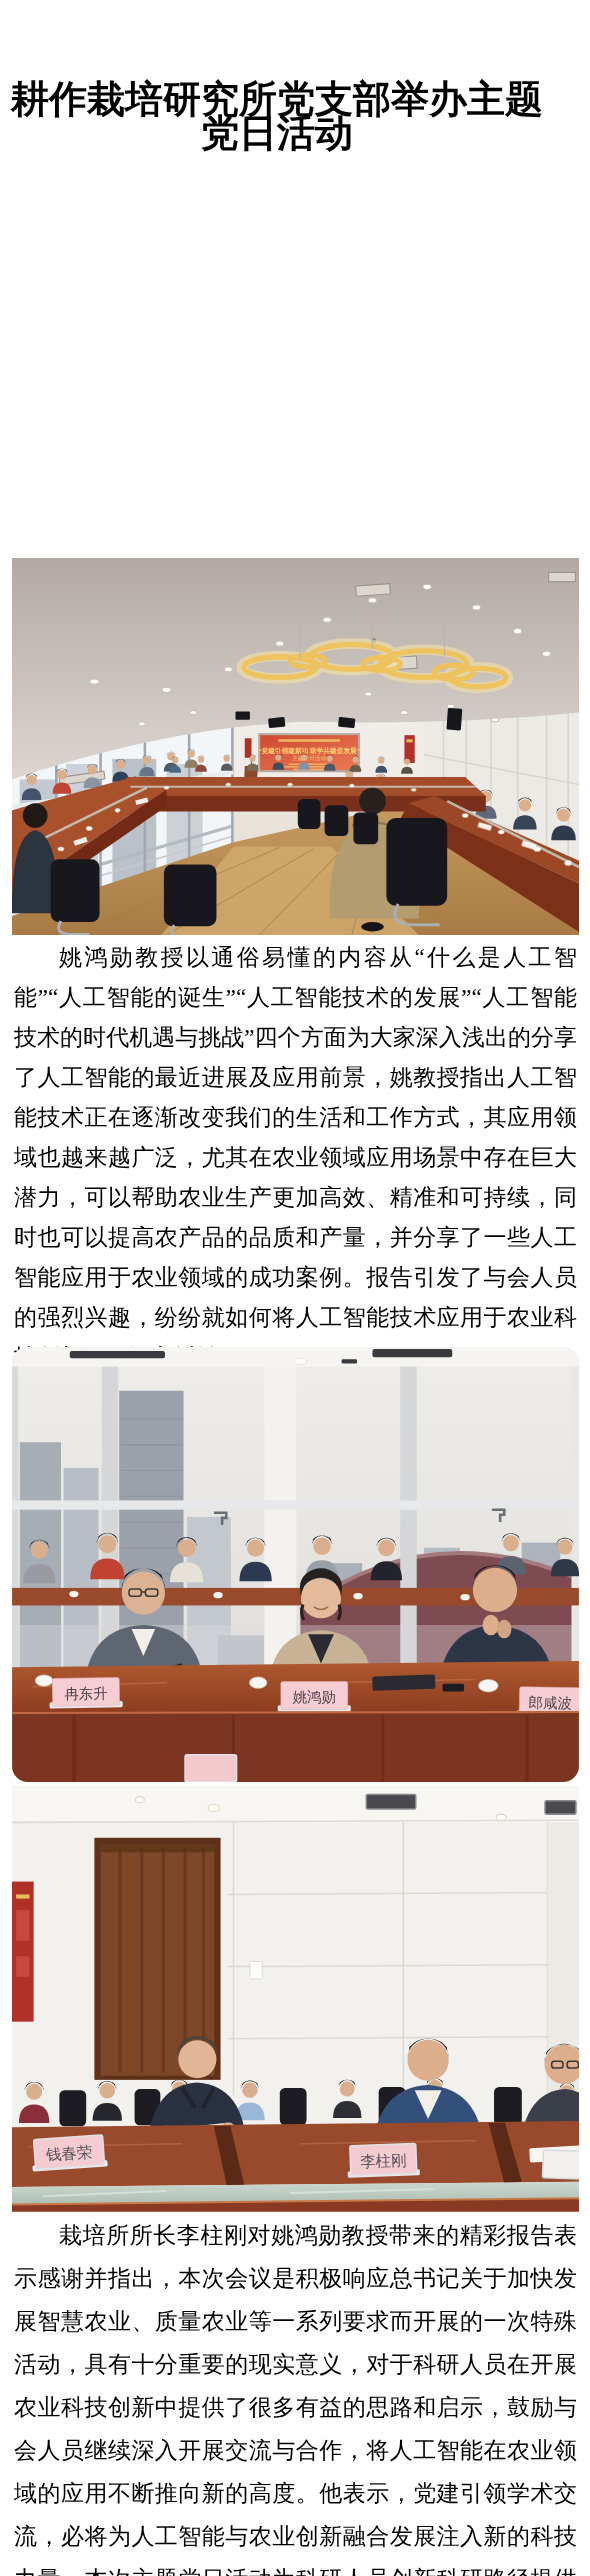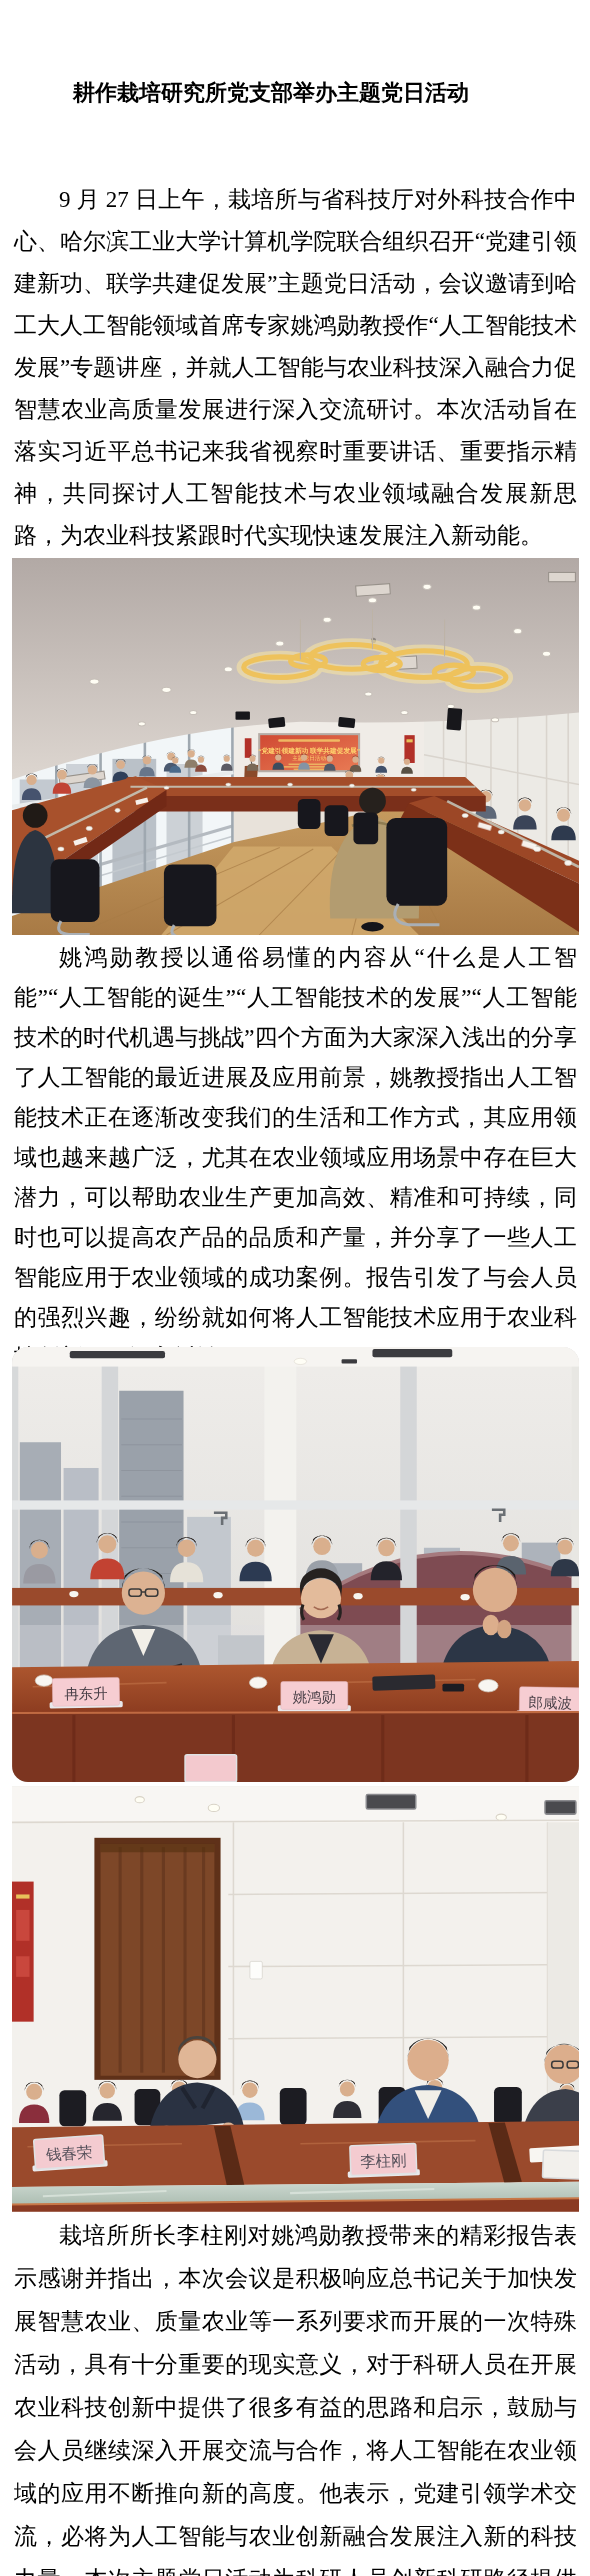--- a/index.html
+++ b/index.html
@@ -1,19 +1,19 @@
 <!DOCTYPE html>
 <html style="font-size:8.2px"><head>
 <meta charset="utf-8">
 <style>
   html,body{margin:0;padding:0;background:#ffffff;}
   body{width:591px;height:2800px;position:relative;font-family:"Liberation Serif","DejaVu Serif",serif;color:#000;}
   .page{position:absolute;inset:0;background:#fff;overflow:hidden;}
   .title{position:absolute;top:76px;left:0;width:542px;text-align:center;
-         font-size:22px;font-weight:bold;letter-spacing:0;line-height:34px;margin:0;}
+         font-size:38px;font-weight:bold;letter-spacing:0;line-height:34px;margin:6px;}
   .para{position:absolute;left:14px;width:563px;margin:0;font-size:23px;
         text-align:justify;text-justify:inter-ideograph;text-indent:45px;color:#000;}
   .p1{top:179px;line-height:42px;}
   .p2{top:938px;line-height:40px;}
   .p3{top:2214px;line-height:43px;}
   .photo{position:absolute;left:12px;width:567px;overflow:hidden;background:#ddd;}
   .ph1{top:558px;height:377px;}
   .ph2{top:1347px;height:435px;border-radius:16px;}
   .ph3{top:1786px;height:426px;}
   .photo svg{display:block;width:100%;height:100%;}
@@ -54,21 +54,20 @@
       <path d="M10 3 a12 9 0 0 1 20 0 l2 7 a12 11 0 0 0 -24 0 Z" fill="#2b2522"></path>
       <path d="M1 50 Q1 27 20 27 Q39 27 39 50 Z" fill="currentColor"></path>
     </symbol>
   </defs>
 </svg>
 
 <div class="page">
 
   <h1 class="title">耕作栽培研究所党支部举办主题党日活动</h1>
 
-  <p class="para p1">9 月 27 日上午，栽培所与省科技厅对外科技合作中心、哈尔滨工业大学计算机学院联合组织召开“党建引领建新功、联学共建促发展”主题党日活动，会议邀请到哈工大人工智能领域首席专家姚鸿勋教授作“人工智能技术发展”专题讲座，并就人工智能与农业科技深入融合力促智慧农业高质量发展进行深入交流研讨。本次活动旨在落实习近平总书记来我省视察时重要讲话、重要指示精神，共同探讨人工智能技术与农业领域融合发展新思路，为农业科技紧跟时代实现快速发展注入新动能。</p>
 
   <figure class="photo ph1">
     <svg viewBox="0 0 1101 732">
       <rect width="1101" height="732" fill="#e8e2da"></rect>
 
       <rect x="430" y="298" width="372" height="180" fill="#f0ece7"></rect>
       <polygon points="800,300 1101,280 1101,640 800,470" fill="#eceae5"></polygon>
       <g stroke="#d9d4cd" stroke-width="3">
         <line x1="838" y1="298" x2="838" y2="488"></line>
           <line x1="882" y1="295" x2="882" y2="512"></line>

